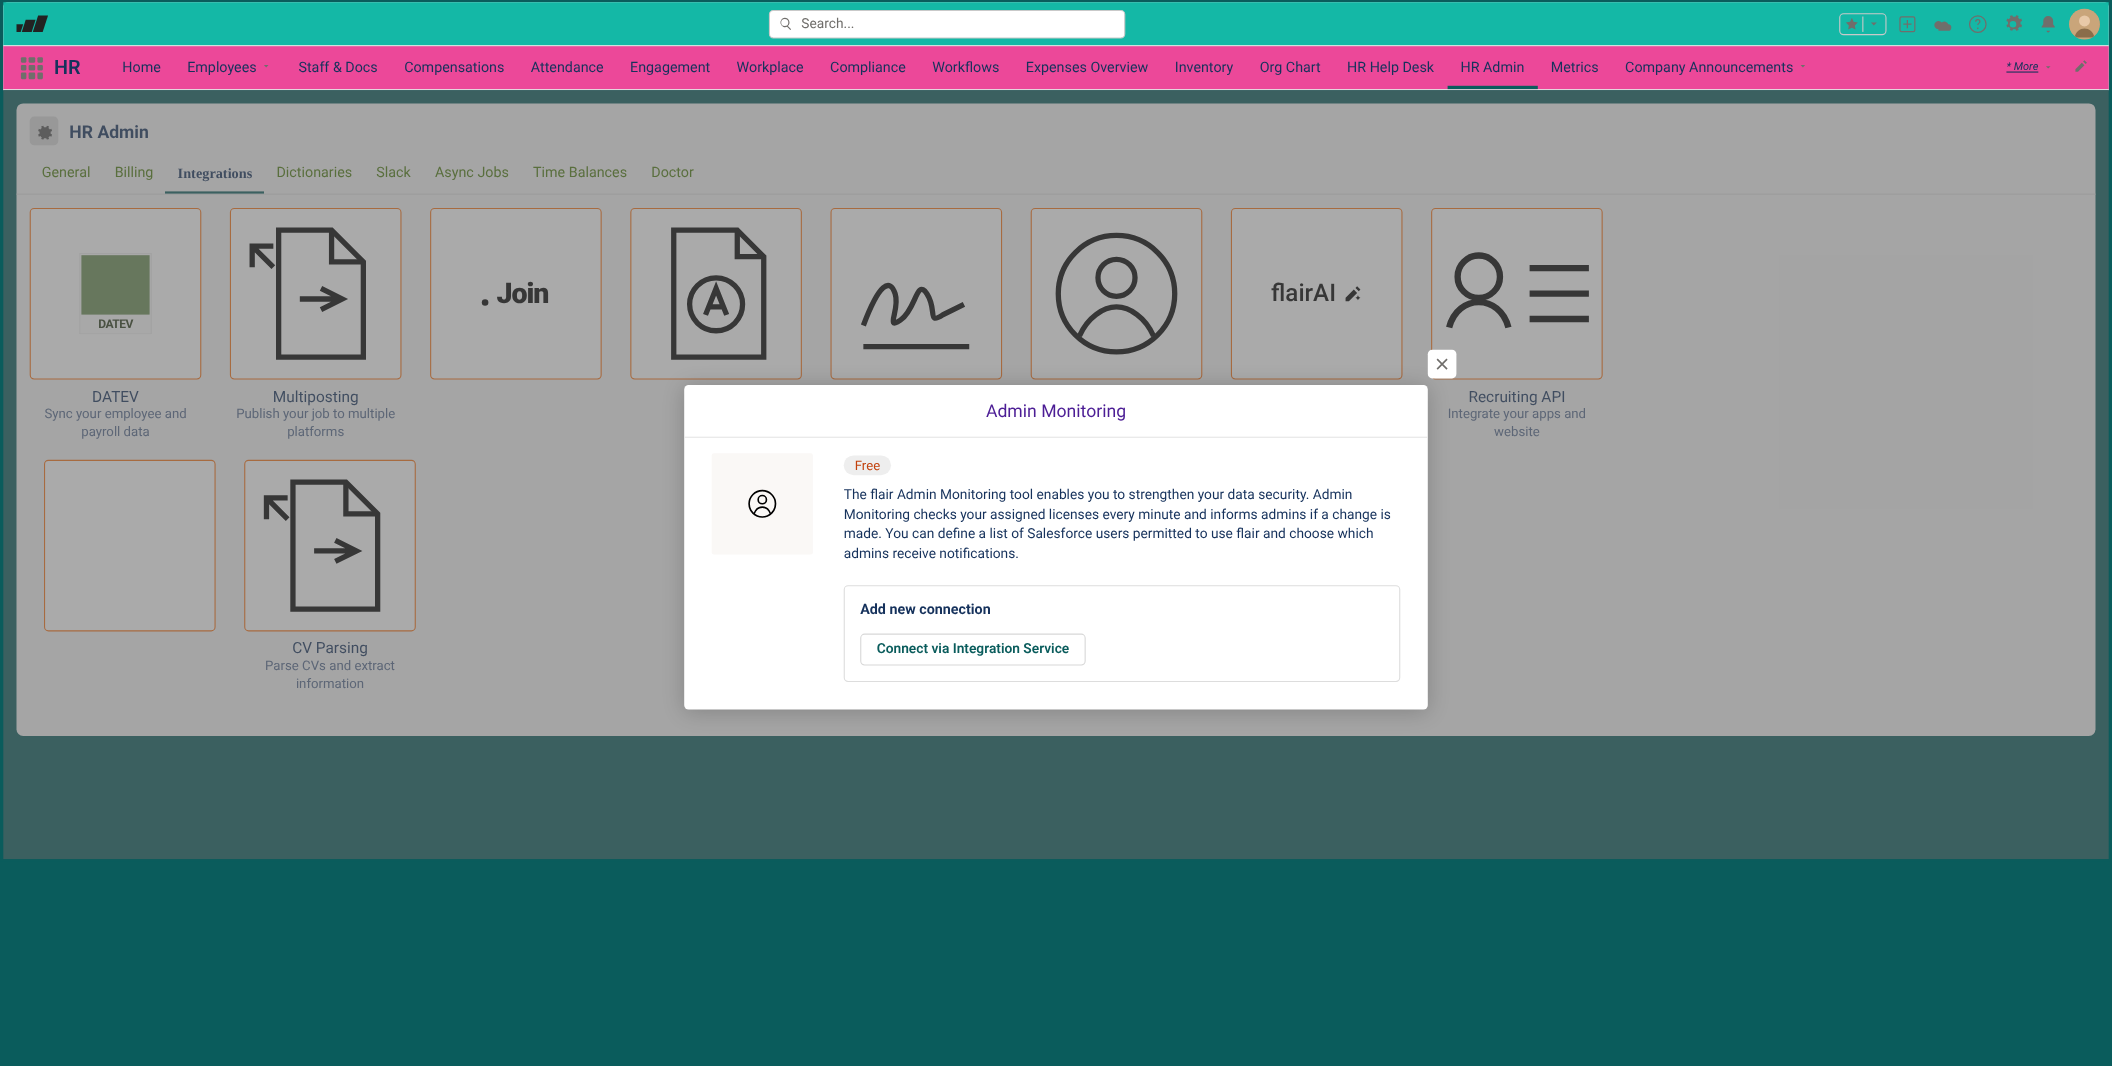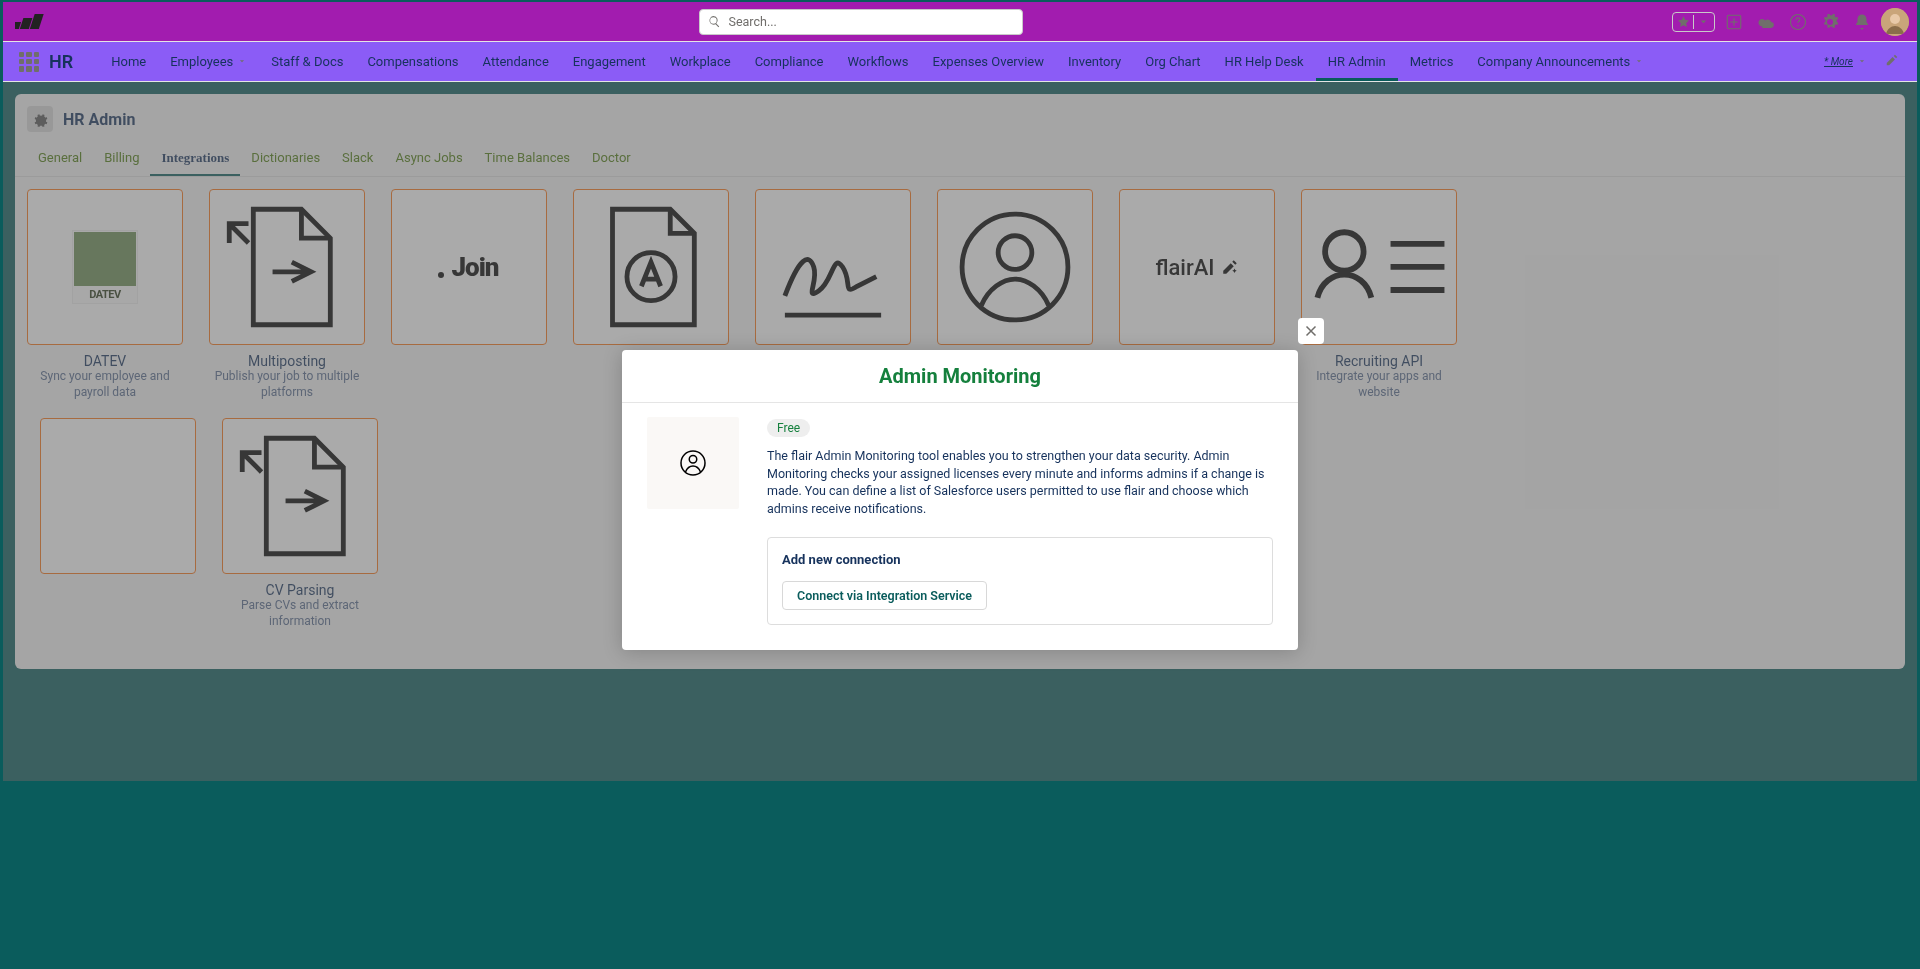--- a/index.html
+++ b/index.html
@@ -23,21 +23,21 @@
       background: #fff;
       border-radius: 4px 4px 0 0;
     }
     
     .top-bar {
       display: flex;
       align-items: center;
       height: 40px;
       padding: 0 8px;
       border-bottom: 1px solid #e5e5e5;
-      background: #a21caf;
+      background: #14b8a6;
     }
     .brand-logo {
       width: 30px;
       height: 18px;
       margin: 0 4px;
     }
     .brand-logo svg { width:100%; height:100%;}
     .top-center {
       flex: 1;
       display: flex;
@@ -92,21 +92,21 @@
       justify-content:center;
       font-size:10px;
       color:#fff;
     }
     
     .nav-bar {
       display: flex;
       align-items: center;
       height: 40px;
       padding: 0 8px;
-      background: #8b5cf6;
+      background: #ec4899;
       border-bottom: 1px solid #e5e5e5;
     }
     .app-launcher {
       width: 20px;
       height: 20px;
       display: grid;
       grid-template-columns: repeat(3, 1fr);
       grid-template-rows: repeat(3, 1fr);
       gap: 2px;
       margin: 0 10px 0 8px;
@@ -292,23 +292,23 @@
       justify-content:center;
       cursor:pointer;
     }
     .modal-close svg { width:18px; height:18px; stroke:#706e6b; stroke-width:2; fill:none;}
     .modal-header {
       padding: 14px;
       text-align: center;
       border-bottom: 1px solid #e5e5e5;
     }
     .modal-title {
-      font-size: 20px;
-      color: #15803d;
-      font-weight: 700;
+      font-size: 16px;
+      color: #4c1d95;
+      font-weight: 400;
     }
     .modal-body {
       padding: 14px 25px 25px;
       display: flex;
       gap: 28px;
     }
     .modal-icon-box {
       width: 92px;
       height: 92px;
       background: #faf8f6;
@@ -319,21 +319,21 @@
       flex-shrink:0;
     }
     .modal-icon-box svg { width: 30px; height:30px;}
     .modal-content { flex:1; }
     .free-badge {
       display: inline-block;
       background: #eee;
       border-radius: 10px;
       padding: 2px 10px;
       font-size: 12px;
-      color: #15803d;
+      color: #c2410c;
       margin-bottom: 10px;
     }
     .modal-desc {
       font-size: 12.5px;
       color: #16325c;
       line-height: 1.4;
       margin-bottom: 20px;
     }
     .connection-box {
       border: 1px solid #ddd;

